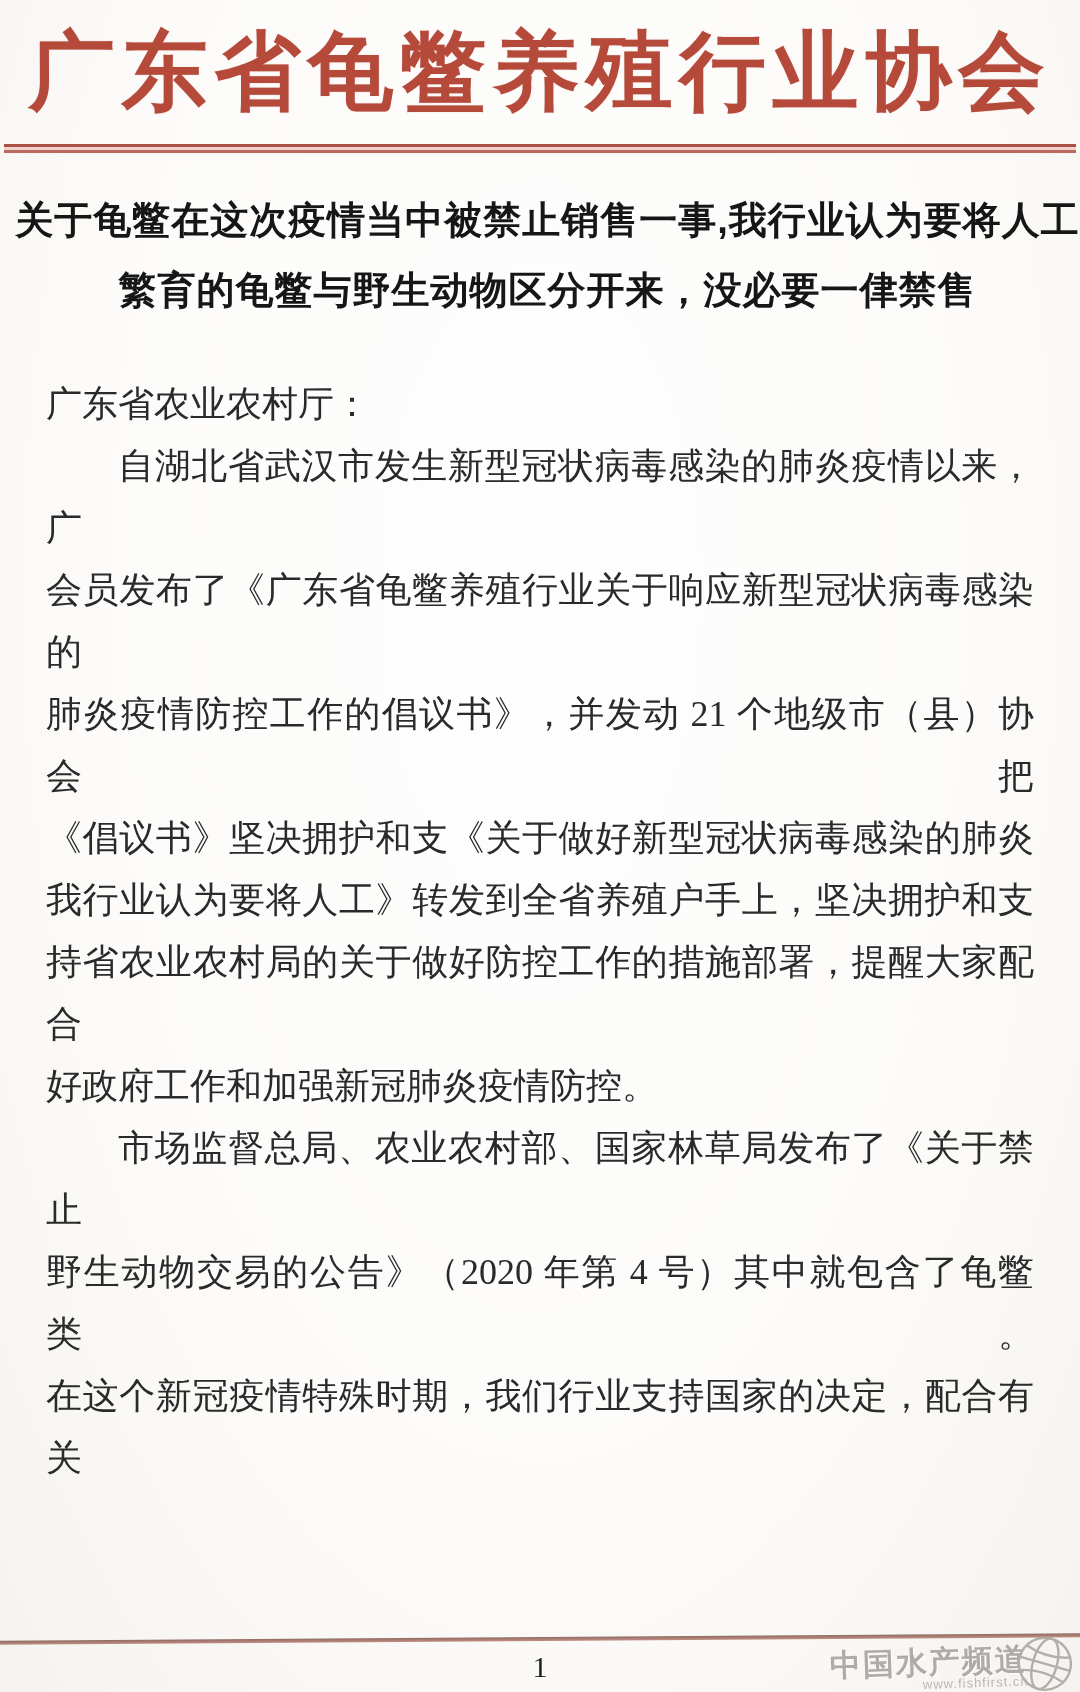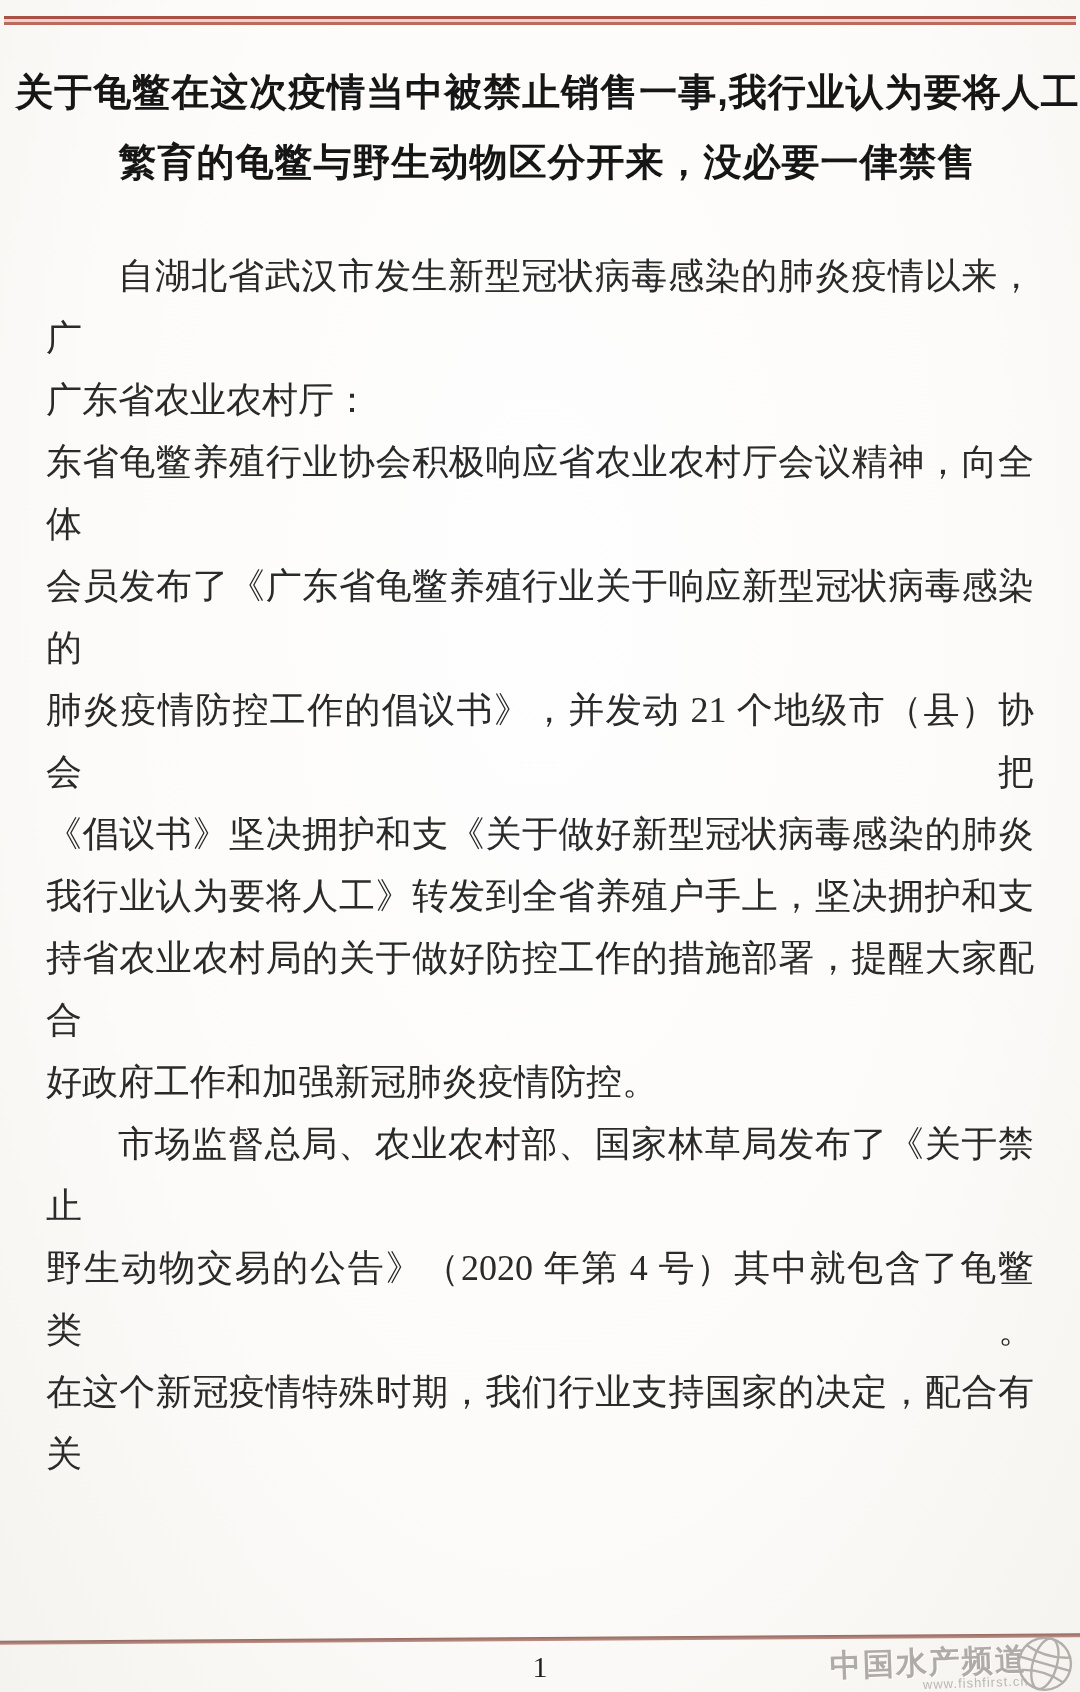--- a/index.html
+++ b/index.html
@@ -102,36 +102,36 @@
     color:#b5b1ac;
     line-height:14px;
   }
   .globe{margin-left:-14px;margin-top:-4px;}
 </style>
 </head>
 <body>
 
 <div class="page">
 
+  <div class="letterhead">广东省龟鳖养殖行业协会</div>
 
   <div class="head-rule">
     <div class="r1"></div>
     <div class="r2"></div>
     <div class="r3"></div>
   </div>
 
   <div class="doc-title">
     <div>关于龟鳖在这次疫情当中被禁止销售一事,我行业认为要将人工</div>
     <div>繁育的龟鳖与野生动物区分开来，没必要一侓禁售</div>
   </div>
 
   <div class="doc-body">
+      <div class="doc-line style-left">广东省农业农村厅：</div>
       <div class="doc-line style-indent-justify">自湖北省武汉市发生新型冠状病毒感染的肺炎疫情以来，广</div>
-      <div class="doc-line style-left">广东省农业农村厅：</div>
-      <div class="doc-line style-justify">东省龟鳖养殖行业协会积极响应省农业农村厅会议精神，向全体</div>
       <div class="doc-line style-justify">会员发布了《广东省龟鳖养殖行业关于响应新型冠状病毒感染的</div>
       <div class="doc-line style-justify">肺炎疫情防控工作的倡议书》，并发动 21 个地级市（县）协会把</div>
       <div class="doc-line style-justify">《倡议书》坚决拥护和支《关于做好新型冠状病毒感染的肺炎</div>
       <div class="doc-line style-justify">我行业认为要将人工》转发到全省养殖户手上，坚决拥护和支</div>
       <div class="doc-line style-justify">持省农业农村局的关于做好防控工作的措施部署，提醒大家配合</div>
       <div class="doc-line style-left">好政府工作和加强新冠肺炎疫情防控。</div>
       <div class="doc-line style-indent-justify">市场监督总局、农业农村部、国家林草局发布了《关于禁止</div>
       <div class="doc-line style-justify">野生动物交易的公告》（2020 年第 4 号）其中就包含了龟鳖类。</div>
       <div class="doc-line style-justify">在这个新冠疫情特殊时期，我们行业支持国家的决定，配合有关</div>
     </div>

